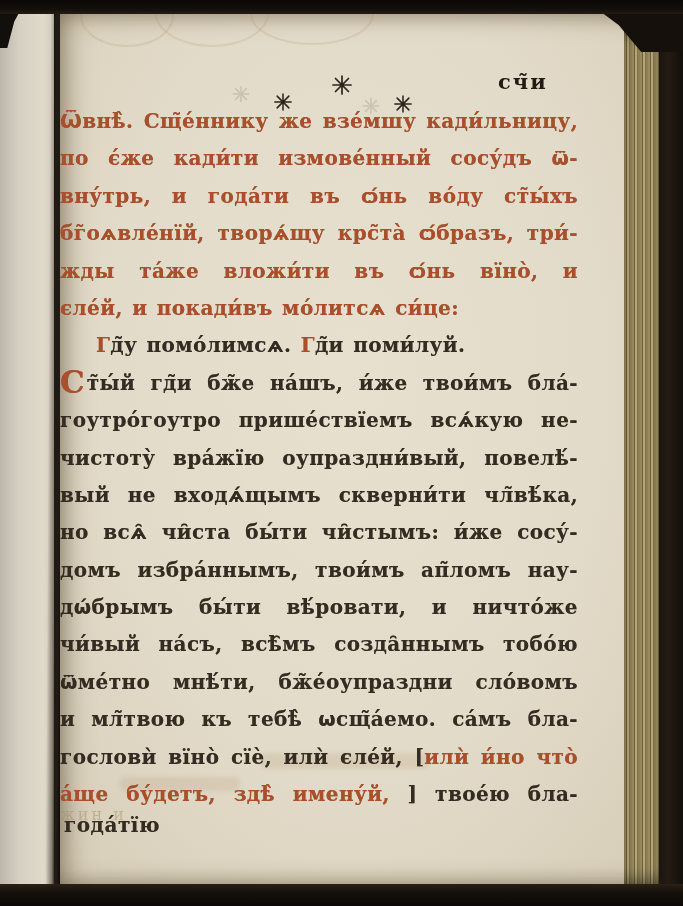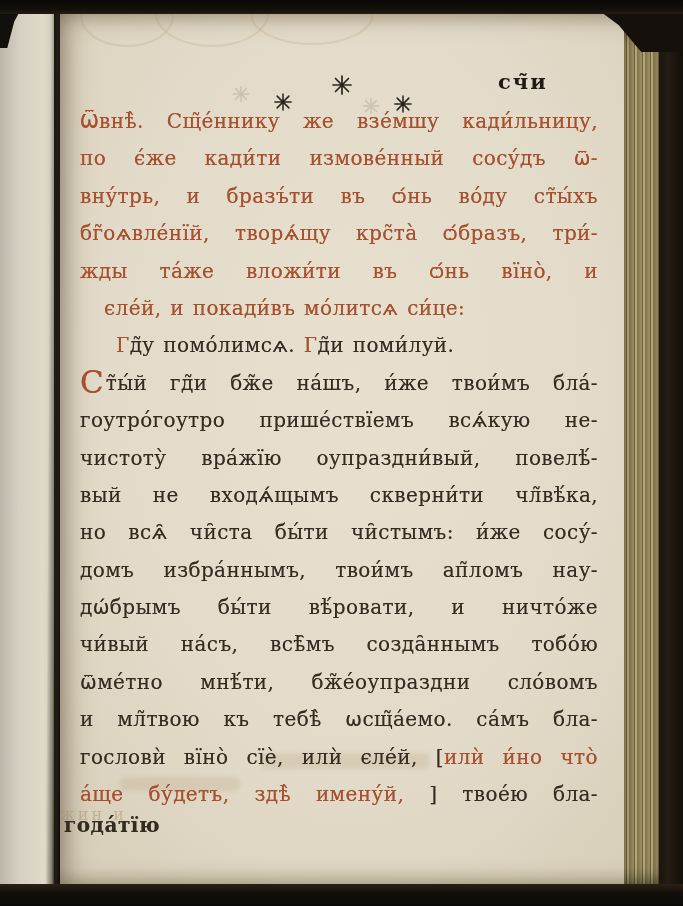--- a/index.html
+++ b/index.html
@@ -40,26 +40,26 @@
   .smudge{position:absolute;background:rgba(160,130,92,.16);filter:blur(2px);border-radius:6px;}
 
   
   .ornament{position:absolute;left:210px;top:58px;width:170px;height:46px;}
   .ast{position:absolute;}
   .ast.ghost{opacity:.16;}
   .page-number{position:absolute;left:438px;top:56px;width:80px;
         font-size:21px;font-weight:bold;color:#211b14;letter-spacing:2px;}
 
   
-  .text-block{position:absolute;left:20px;top:90px;width:518px;
-        font-size:20px;font-weight:normal;line-height:37.4px;
+  .text-block{position:absolute;left:0;top:90px;width:518px;
+        font-size:20px;font-weight:bold;line-height:37.4px;
         word-spacing:2px;letter-spacing:.4px;
         text-shadow:0 0 .5px rgba(70,45,25,.55);}
   .line{height:37.4px;text-align:justify;text-align-last:justify;}
-  .line.left{text-align:right;text-align-last:left;margin-left:24px;}
+  .line.left{text-align:right;text-align-last:left;}
   .line.indent{text-align:left;text-align-last:left;padding-left:36px;}
   .catchword-line{position:absolute;left:4px;top:800px;width:518px;height:38px;
         text-align:left;padding-right:44px;box-sizing:border-box;
         font-size:20px;font-weight:bold;color:#342c23;letter-spacing:.5px;
         text-shadow:0 0 .5px rgba(70,45,25,.55);}
   .ink-red{color:#ad4e2b;}
   .ink-black{color:#342c23;}
   .initial{font-size:31px;line-height:1;vertical-align:-3px;letter-spacing:2px;}
   .ghost-text{position:absolute;left:0;top:792px;font-size:16px;font-weight:normal;
         color:#a8916c;opacity:.5;filter:blur(.6px);letter-spacing:3px;}
@@ -124,21 +124,21 @@
             <line x1="16.5" y1="3.5" x2="3.5" y2="16.5"></line>
           </g>
       </svg>
     </div>
 
     <div class="page-number">сч̃и</div>
 
     <div class="text-block">
         <div class="line justify"><span class="run ink-red">Ѿвнѣ̀. Сщ̃е́ннику же взе́мшу кади́льницу,</span></div>
         <div class="line justify"><span class="run ink-red">по є́же кади́ти измове́нный сосу́дъ ѿ-</span></div>
-        <div class="line justify"><span class="run ink-red">вну́трь, и бразъ́ти въ ѻ́нь во́ду ст̃ы́хъ</span></div>
+        <div class="line justify"><span class="run ink-red">вну́трь, и года́ти въ ѻ́нь во́ду ст̃ы́хъ</span></div>
         <div class="line justify"><span class="run ink-red">бг̃оѧвле́нїй, творѧ́щу крс̃та̀ ѻ́бразъ, три́-</span></div>
         <div class="line justify"><span class="run ink-red">жды та́же вложи́ти въ ѻ́нь вїно̀, и</span></div>
         <div class="line left"><span class="run ink-red">єле́й, и покади́въ мо́литсѧ си́це:</span></div>
         <div class="line indent"><span class="run ink-red">Г</span><span class="run ink-black">д̃у помо́лимсѧ. </span><span class="run ink-red">Г</span><span class="run ink-black">д̃и поми́луй.</span></div>
         <div class="line justify"><span class="run ink-red initial">С</span><span class="run ink-black">т̃ы́й гд̃и бж̃е на́шъ, и́же твои́мъ бла́-</span></div>
         <div class="line justify"><span class="run ink-black">гоутро́гоутро прише́ствїемъ всѧ́кую не-</span></div>
         <div class="line justify"><span class="run ink-black">чистоту̀ вра́жїю оупраздни́вый, повелѣ́-</span></div>
         <div class="line justify"><span class="run ink-black">вый не входѧ́щымъ скверни́ти чл̃вѣ́ка,</span></div>
         <div class="line justify"><span class="run ink-black">но всѧ̑ чи̑ста бы́ти чи̑стымъ: и́же сосу́-</span></div>
         <div class="line justify"><span class="run ink-black">домъ избра́ннымъ, твои́мъ ап̃ломъ нау-</span></div>

